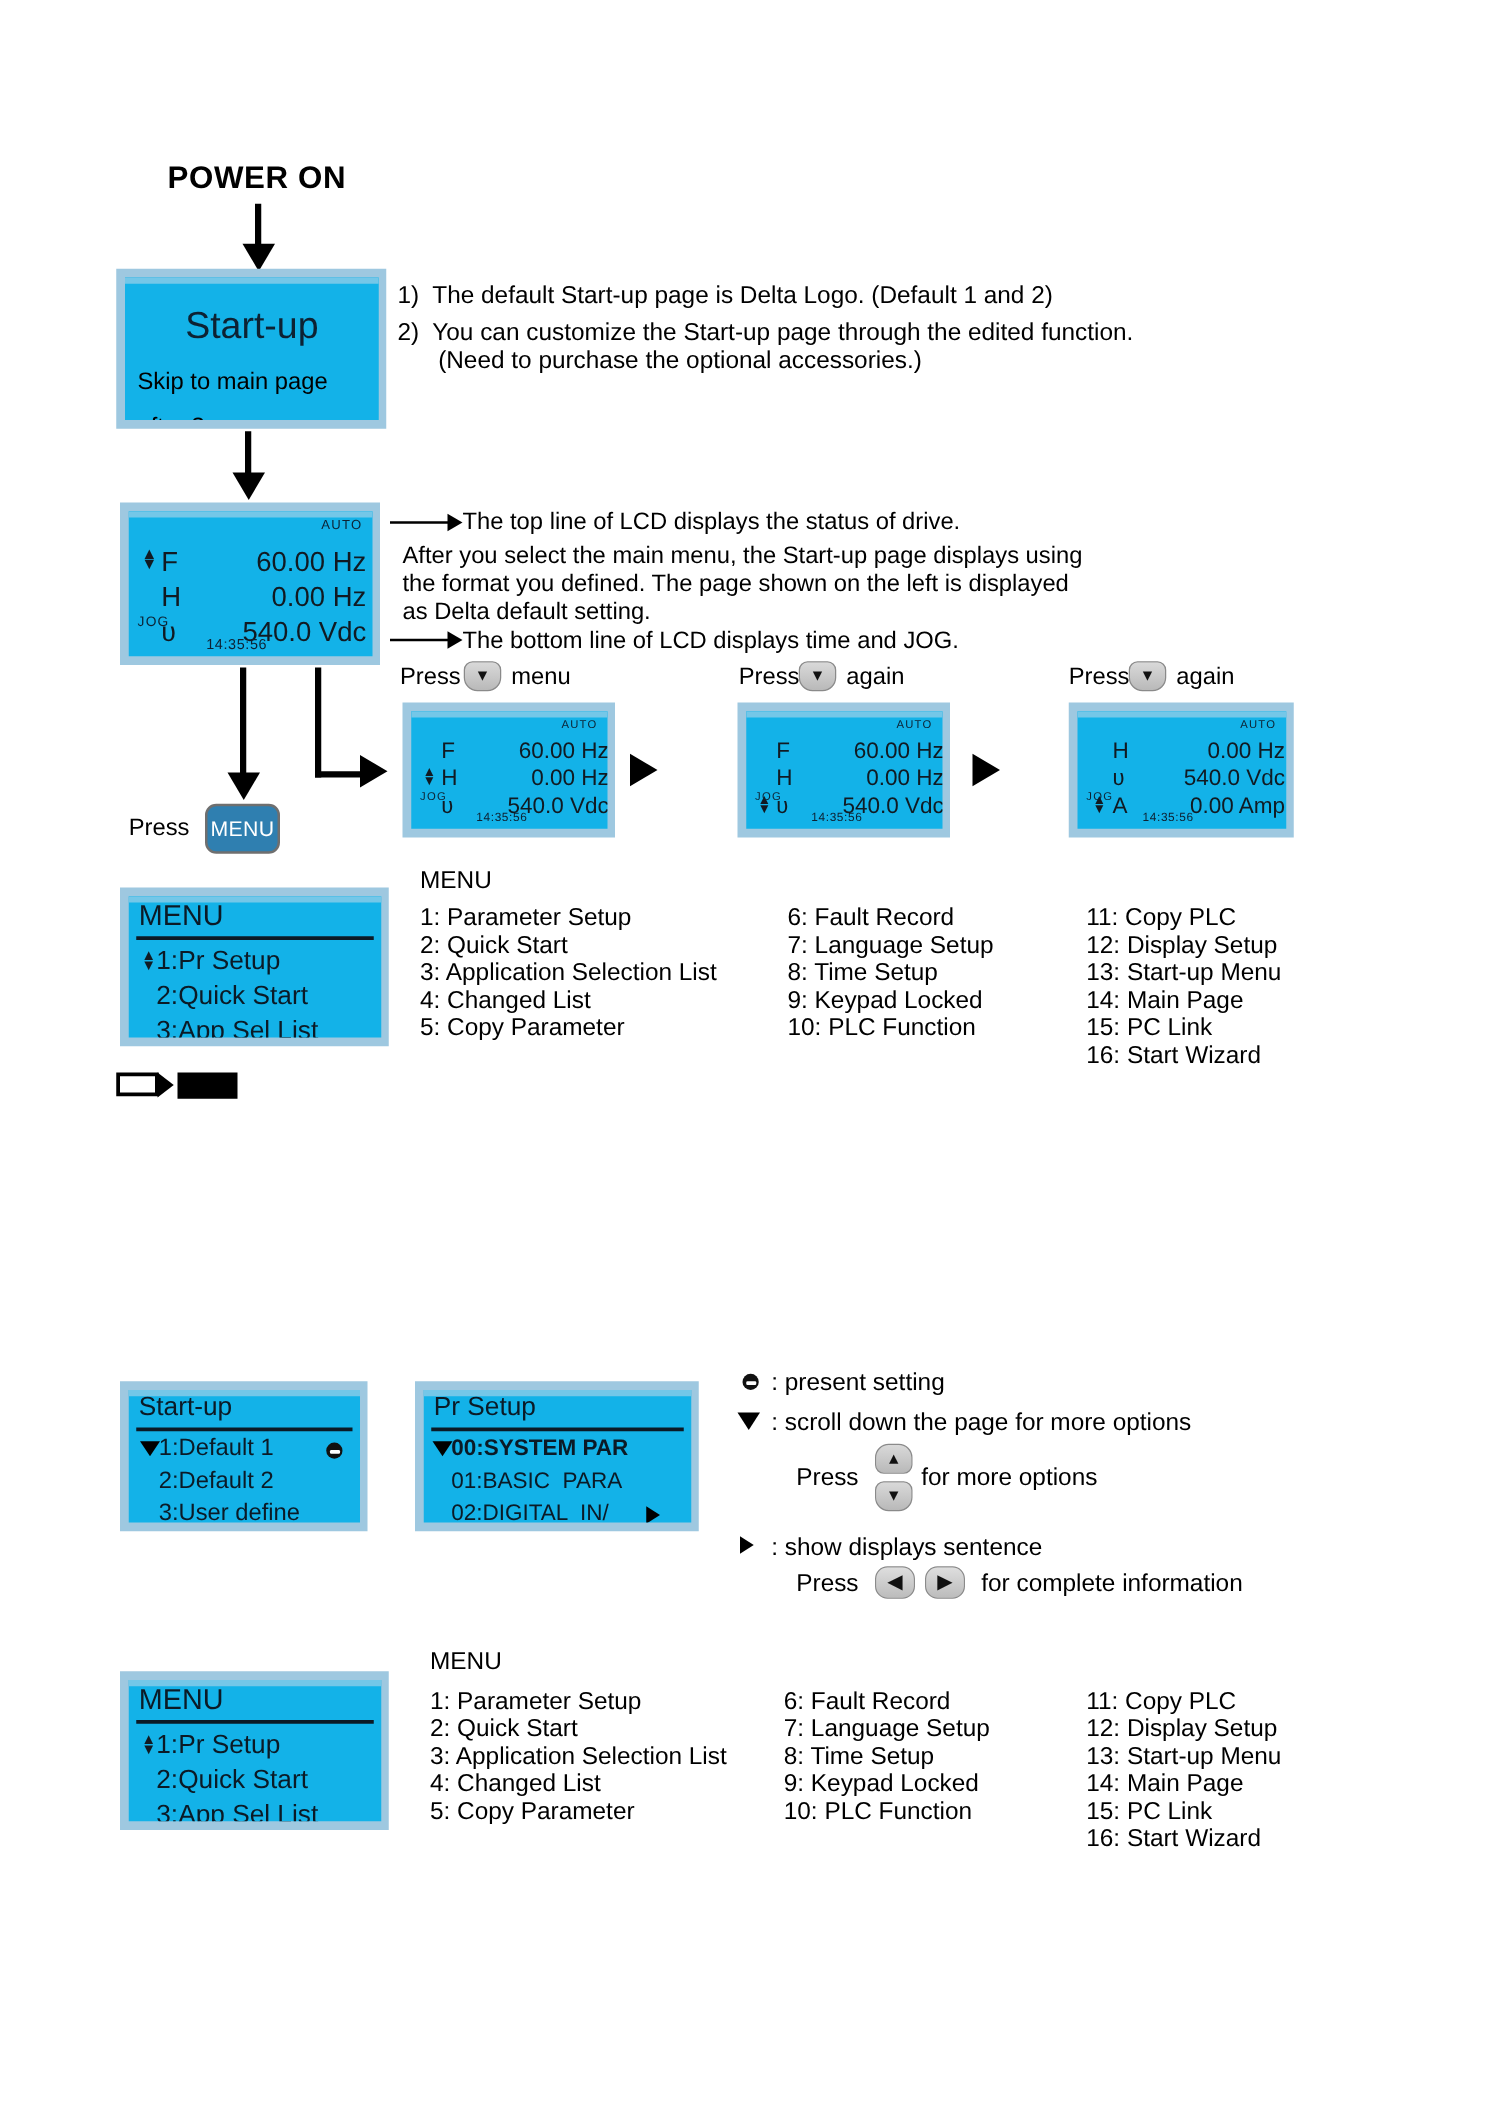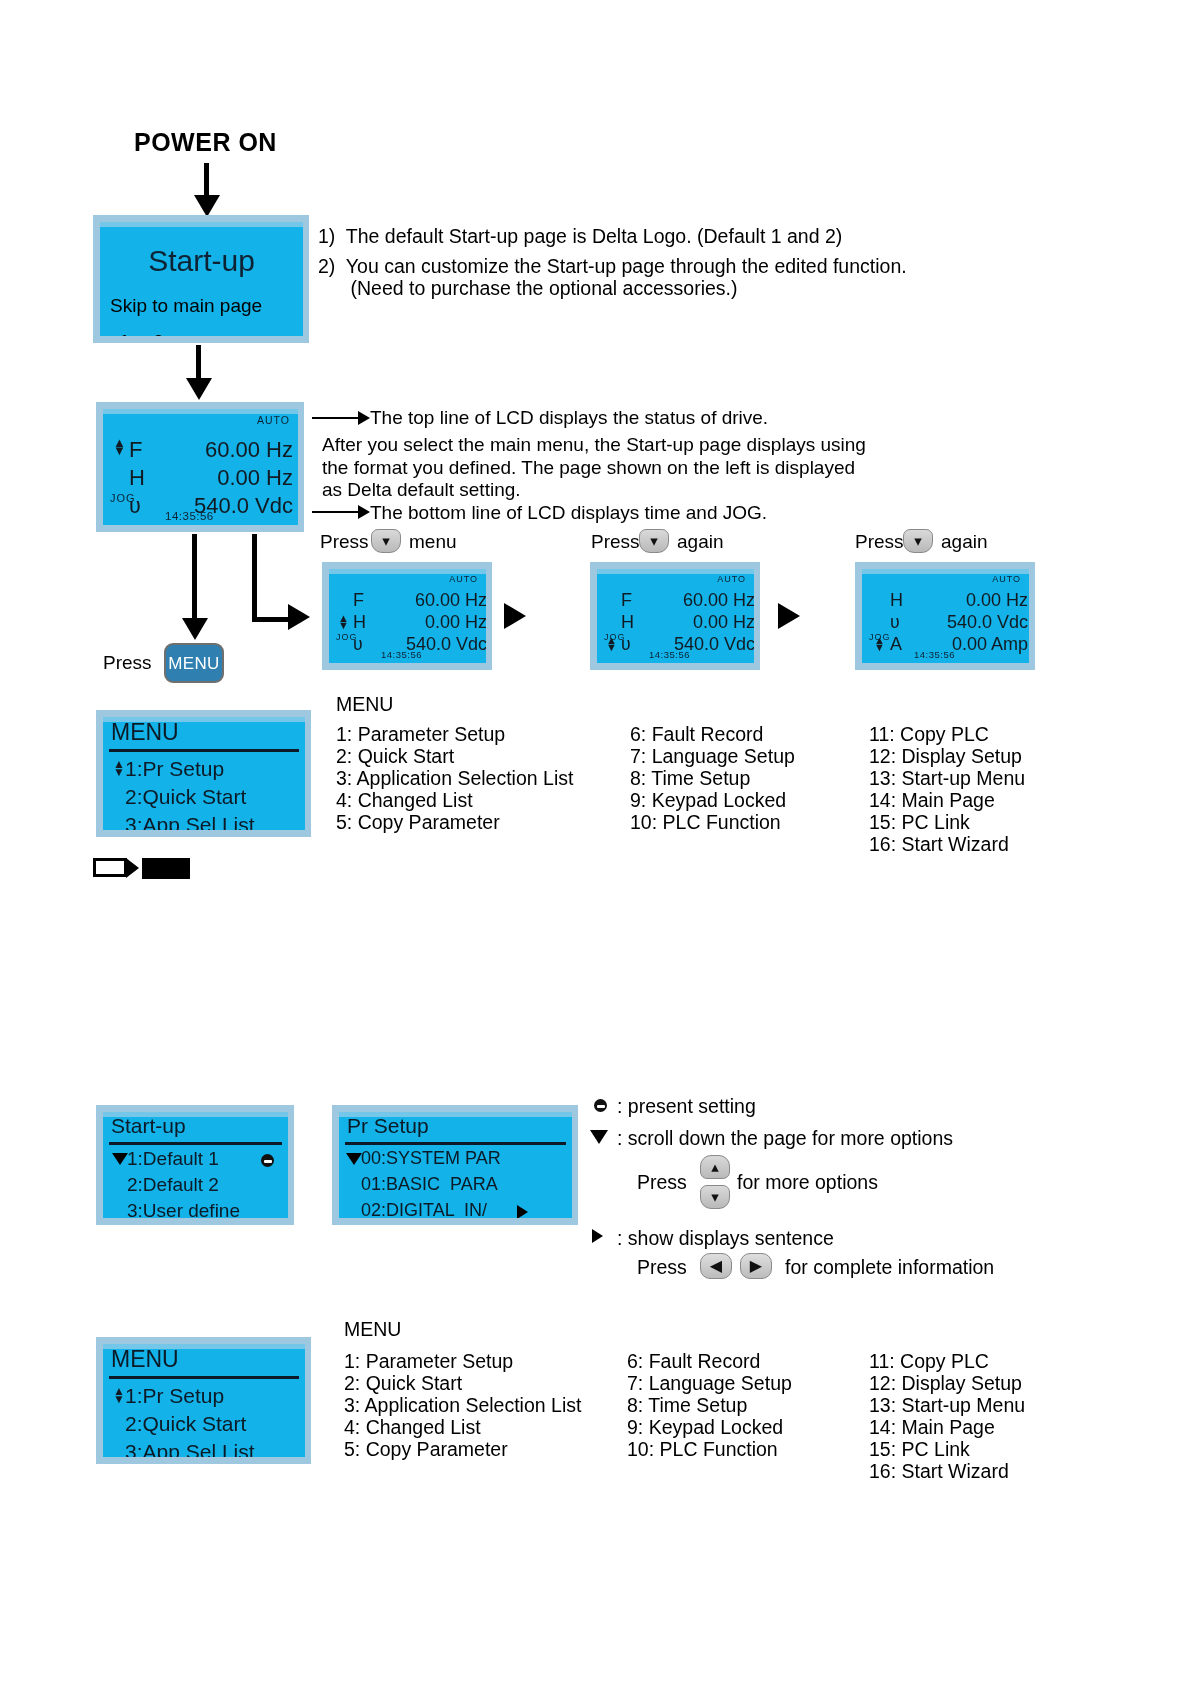--- a/index.html
+++ b/index.html
@@ -432,26 +432,26 @@
     <div class="lcd-head" style="font-size:21px;">Start-up</div>
     <div class="lcd-head-rule" style="top:30px; height:3px;"></div>
     <div class="abs tri-down" style="left:9px; top:41px; border-top-width:12px; border-left-width:8px; border-right-width:8px;"></div>
     <div class="lcd-li" style="font-size:19px; left:24px; top:36px;">1:Default 1</div>
     <div class="abs dot-icon" style="left:158px; top:42px;"></div>
     <div class="lcd-li" style="font-size:19px; left:24px; top:62px;">2:Default 2</div>
     <div class="lcd-li" style="font-size:19px; left:24px; top:88px;">3:User define</div>
   </div>
 </div>
 
-<div class="abs lcd" style="left:332px; top:1105px; width:246px; height:120px;">
+<div class="abs lcd" style="left:332px; top:1105px; width:227px; height:120px;">
   <div class="lcd-inner">
     <div class="lcd-head" style="font-size:21px;">Pr Setup</div>
     <div class="lcd-head-rule" style="top:30px; height:3px;"></div>
     <div class="abs tri-down" style="left:7px; top:41px; border-top-width:12px; border-left-width:8px; border-right-width:8px;"></div>
-    <div class="lcd-li" style="font-size:18px; left:22px; top:36px;">00:SYSTEM PAR</div>
+    <div class="lcd-li" style="font-size:18px; left:22px; top:36px;font-weight:bold;">00:SYSTEM PAR</div>
     <div class="lcd-li" style="font-size:18px; left:22px; top:62px;">01:BASIC  PARA</div>
     <div class="lcd-li" style="font-size:18px; left:22px; top:88px;">02:DIGITAL  IN/</div>
     <div class="abs tri-right-sm" style="left:178px; top:93px;"></div>
   </div>
 </div>
 
 <div class="abs dot-icon" style="left:594px; top:1099px;"></div>
 <div class="abs legend-text" style="left:617px; top:1095px;">: present setting</div>
 
 <div class="abs tri-down" style="left:590px; top:1130px;"></div>

